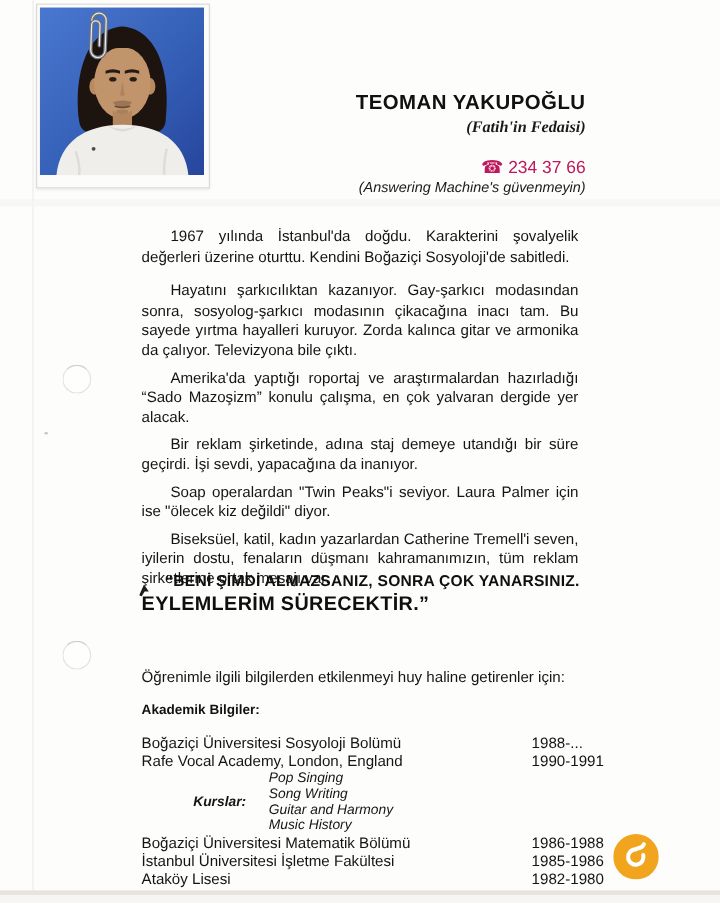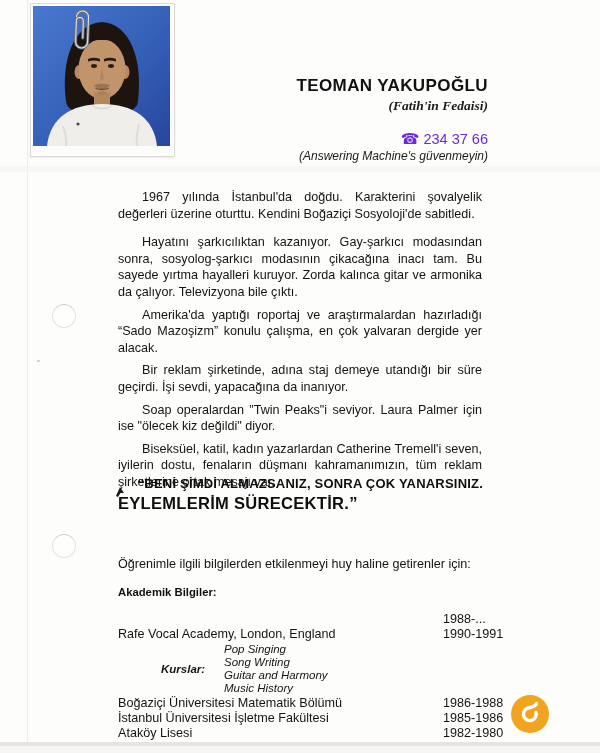--- a/index.html
+++ b/index.html
@@ -22,21 +22,21 @@
   .photo-print{position:absolute;left:30px;top:3px;width:143px;height:152px;background:#fcfcfb;
                border:1px solid #dedbd6;box-shadow:0 1px 2px rgba(0,0,0,.08);}
   .photo-inner{position:absolute;left:2px;top:2px;width:137px;height:140px;overflow:hidden;}
   .paperclip{position:absolute;left:37px;top:0px;z-index:3;transform:rotate(2deg);}
 
   
   .header{position:absolute;left:210px;top:76px;width:278px;text-align:right;}
   .name{font-size:17px;font-weight:bold;letter-spacing:.4px;color:#111;}
   .alias{font-family:"Liberation Serif", serif;font-style:italic;font-weight:bold;
          font-size:13.5px;margin-top:2px;color:#1a1a1a;}
-  .phone-line{margin-top:16px;font-size:14.5px;color:#6d28d9;}
+  .phone-line{margin-top:16px;font-size:14.5px;color:#be185d;}
   .phone-icon{font-size:15px;margin-right:4px;}
   .answering{font-style:italic;font-size:12px;margin-top:1px;color:#1a1a1a;}
 
   
   .bodytext{position:absolute;left:118px;top:189px;width:364px;font-size:12.6px;
             line-height:16.6px;text-align:justify;color:#141414;}
   .bodytext p{margin:0 0 6px 0;text-indent:24px;}
   .bodytext p.first{margin-bottom:12px;}
 
   
@@ -141,20 +141,21 @@
   <div class="statement2">EYLEMLERİM SÜRECEKTİR.”</div>
   <svg class="smudge" width="10" height="10" viewBox="0 0 10 10">
     <polygon points="0,9 4,0 8,6 4.5,6 2,10" fill="#1c1c1c"></polygon>
   </svg>
 
   <div class="edu-intro">Öğrenimle ilgili bilgilerden etkilenmeyi huy haline getirenler için:</div>
   <div class="acad-head">Akademik Bilgiler:</div>
 
   <div class="edu">
     <div class="edu-row">
+      <span>Boğaziçi Üniversitesi Sosyoloji Bolümü</span>
       <span class="years">1988-...</span>
     </div>
     <div class="edu-row">
       <span>Rafe Vocal Academy, London, England</span>
       <span class="years">1990-1991</span>
     </div>
     <div class="kurslar">
       <span class="klabel">Kurslar:</span>
       <span class="clist">
         <div>Pop Singing</div>

